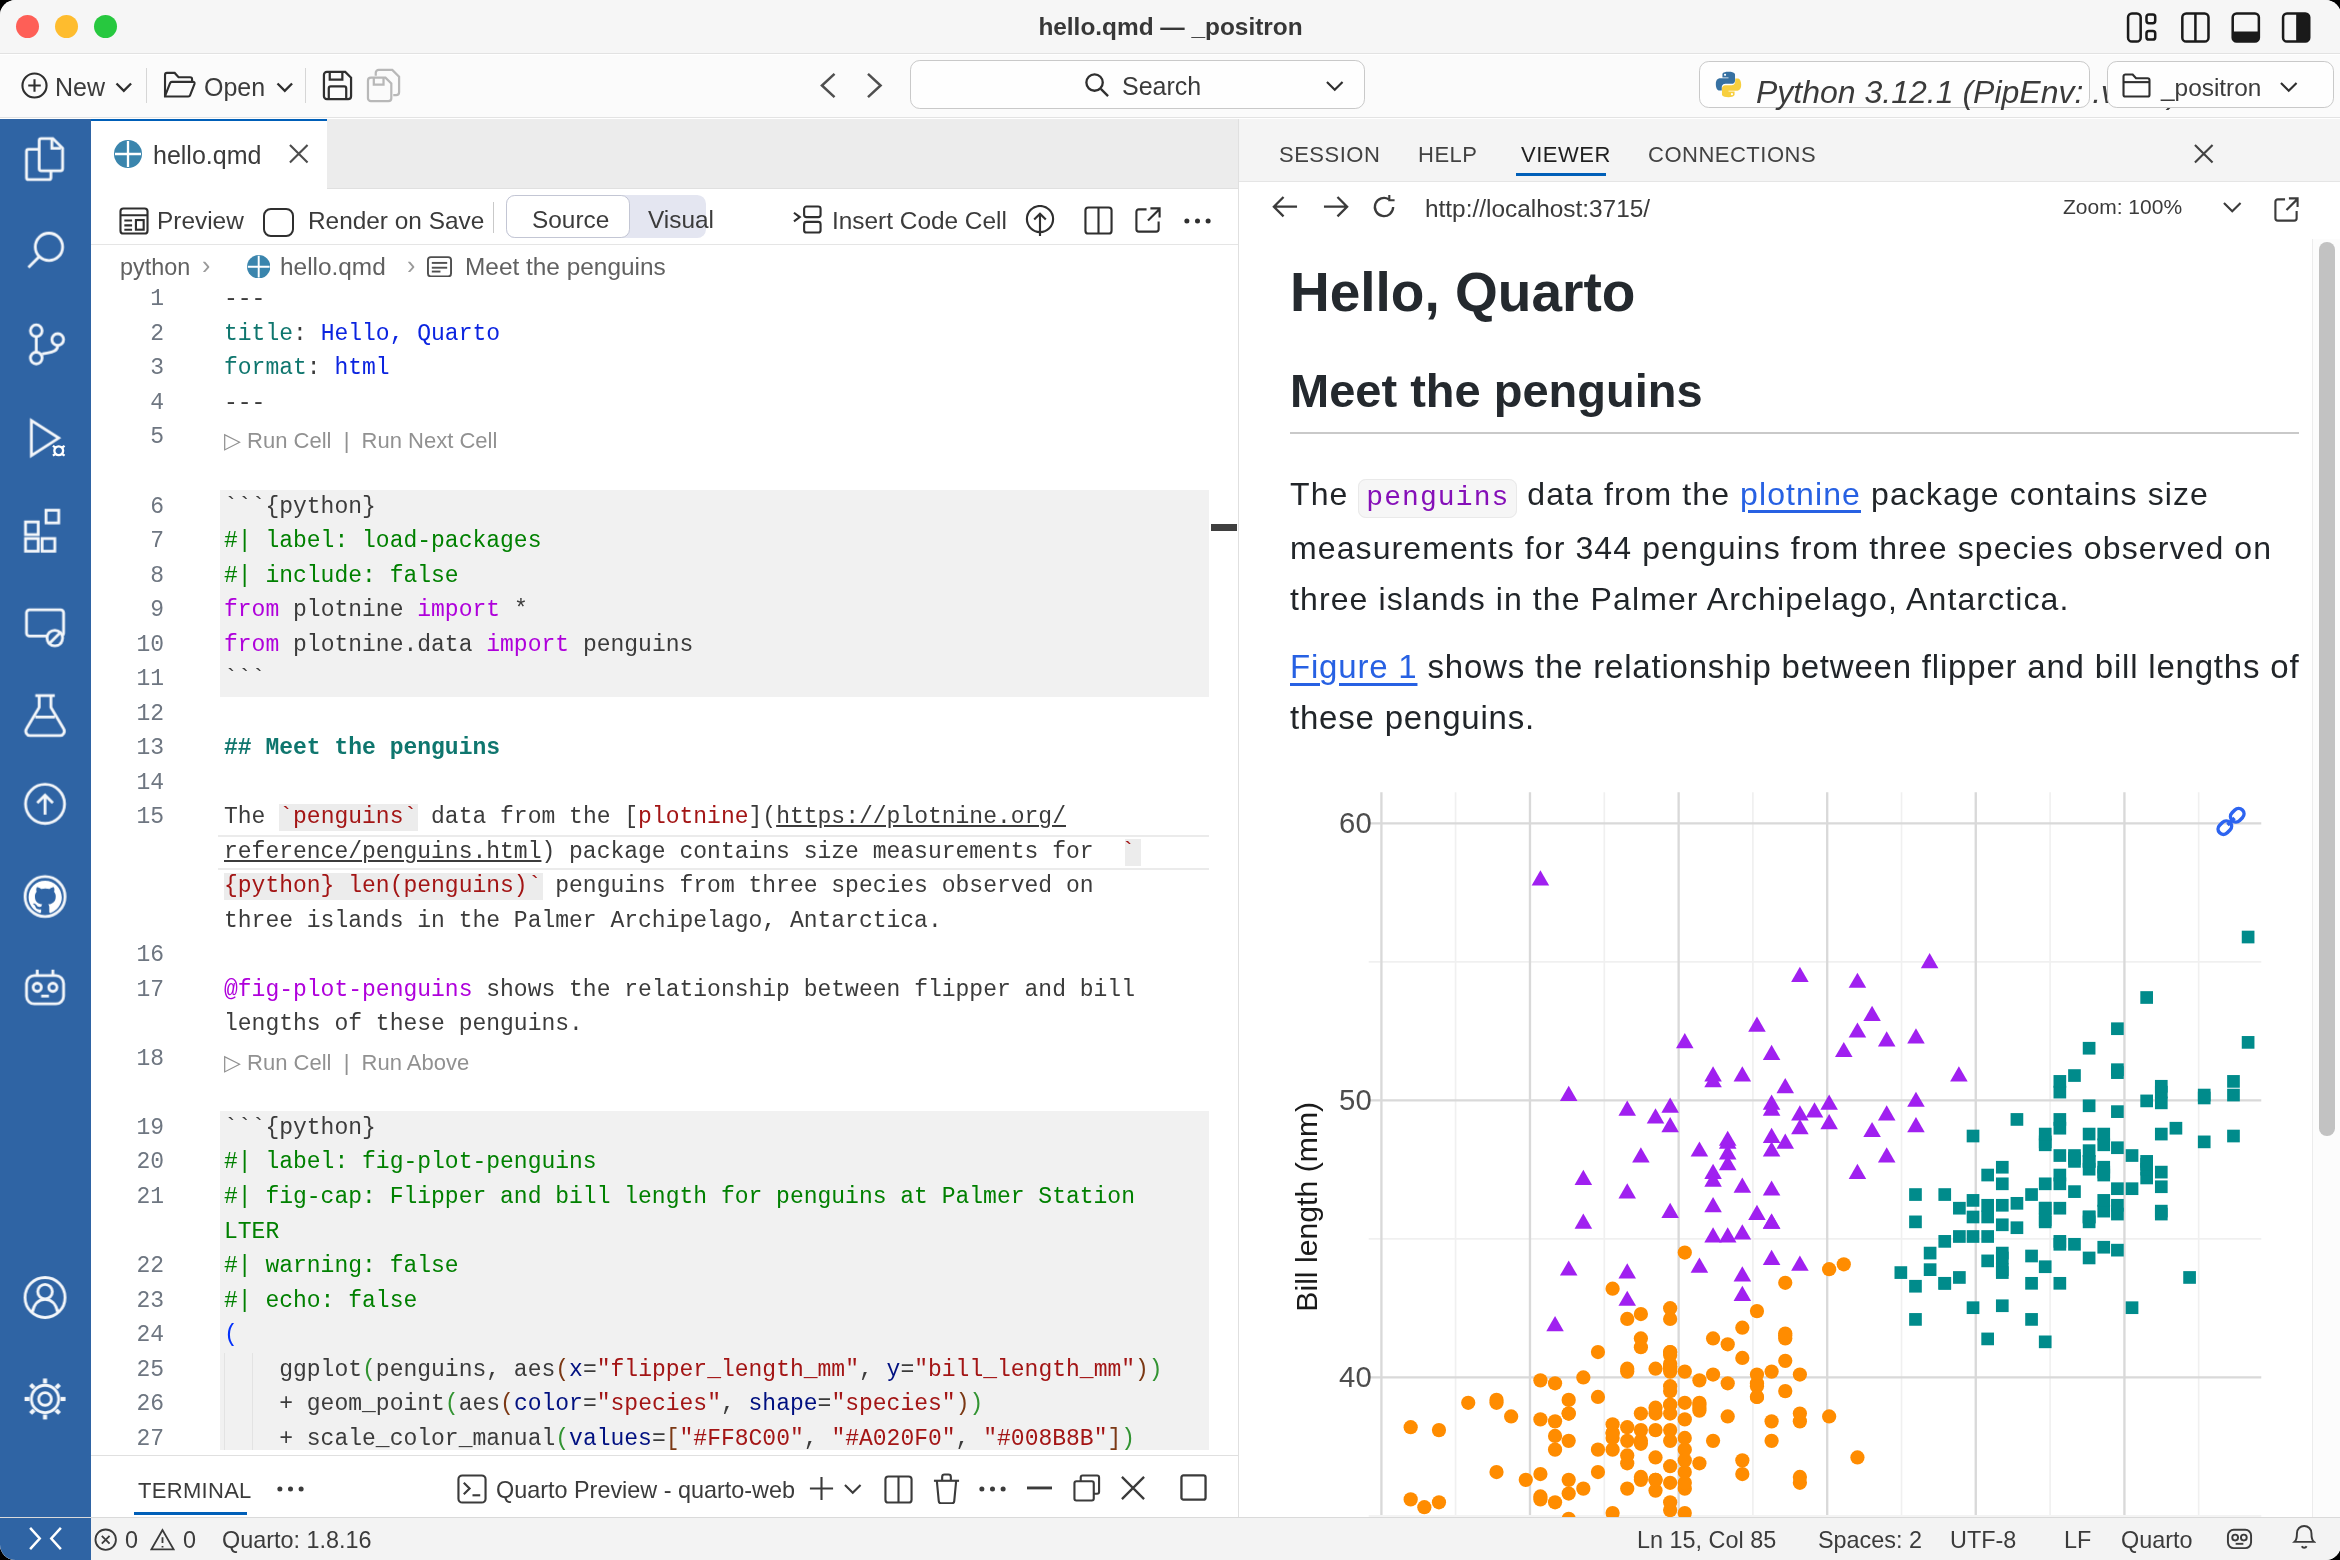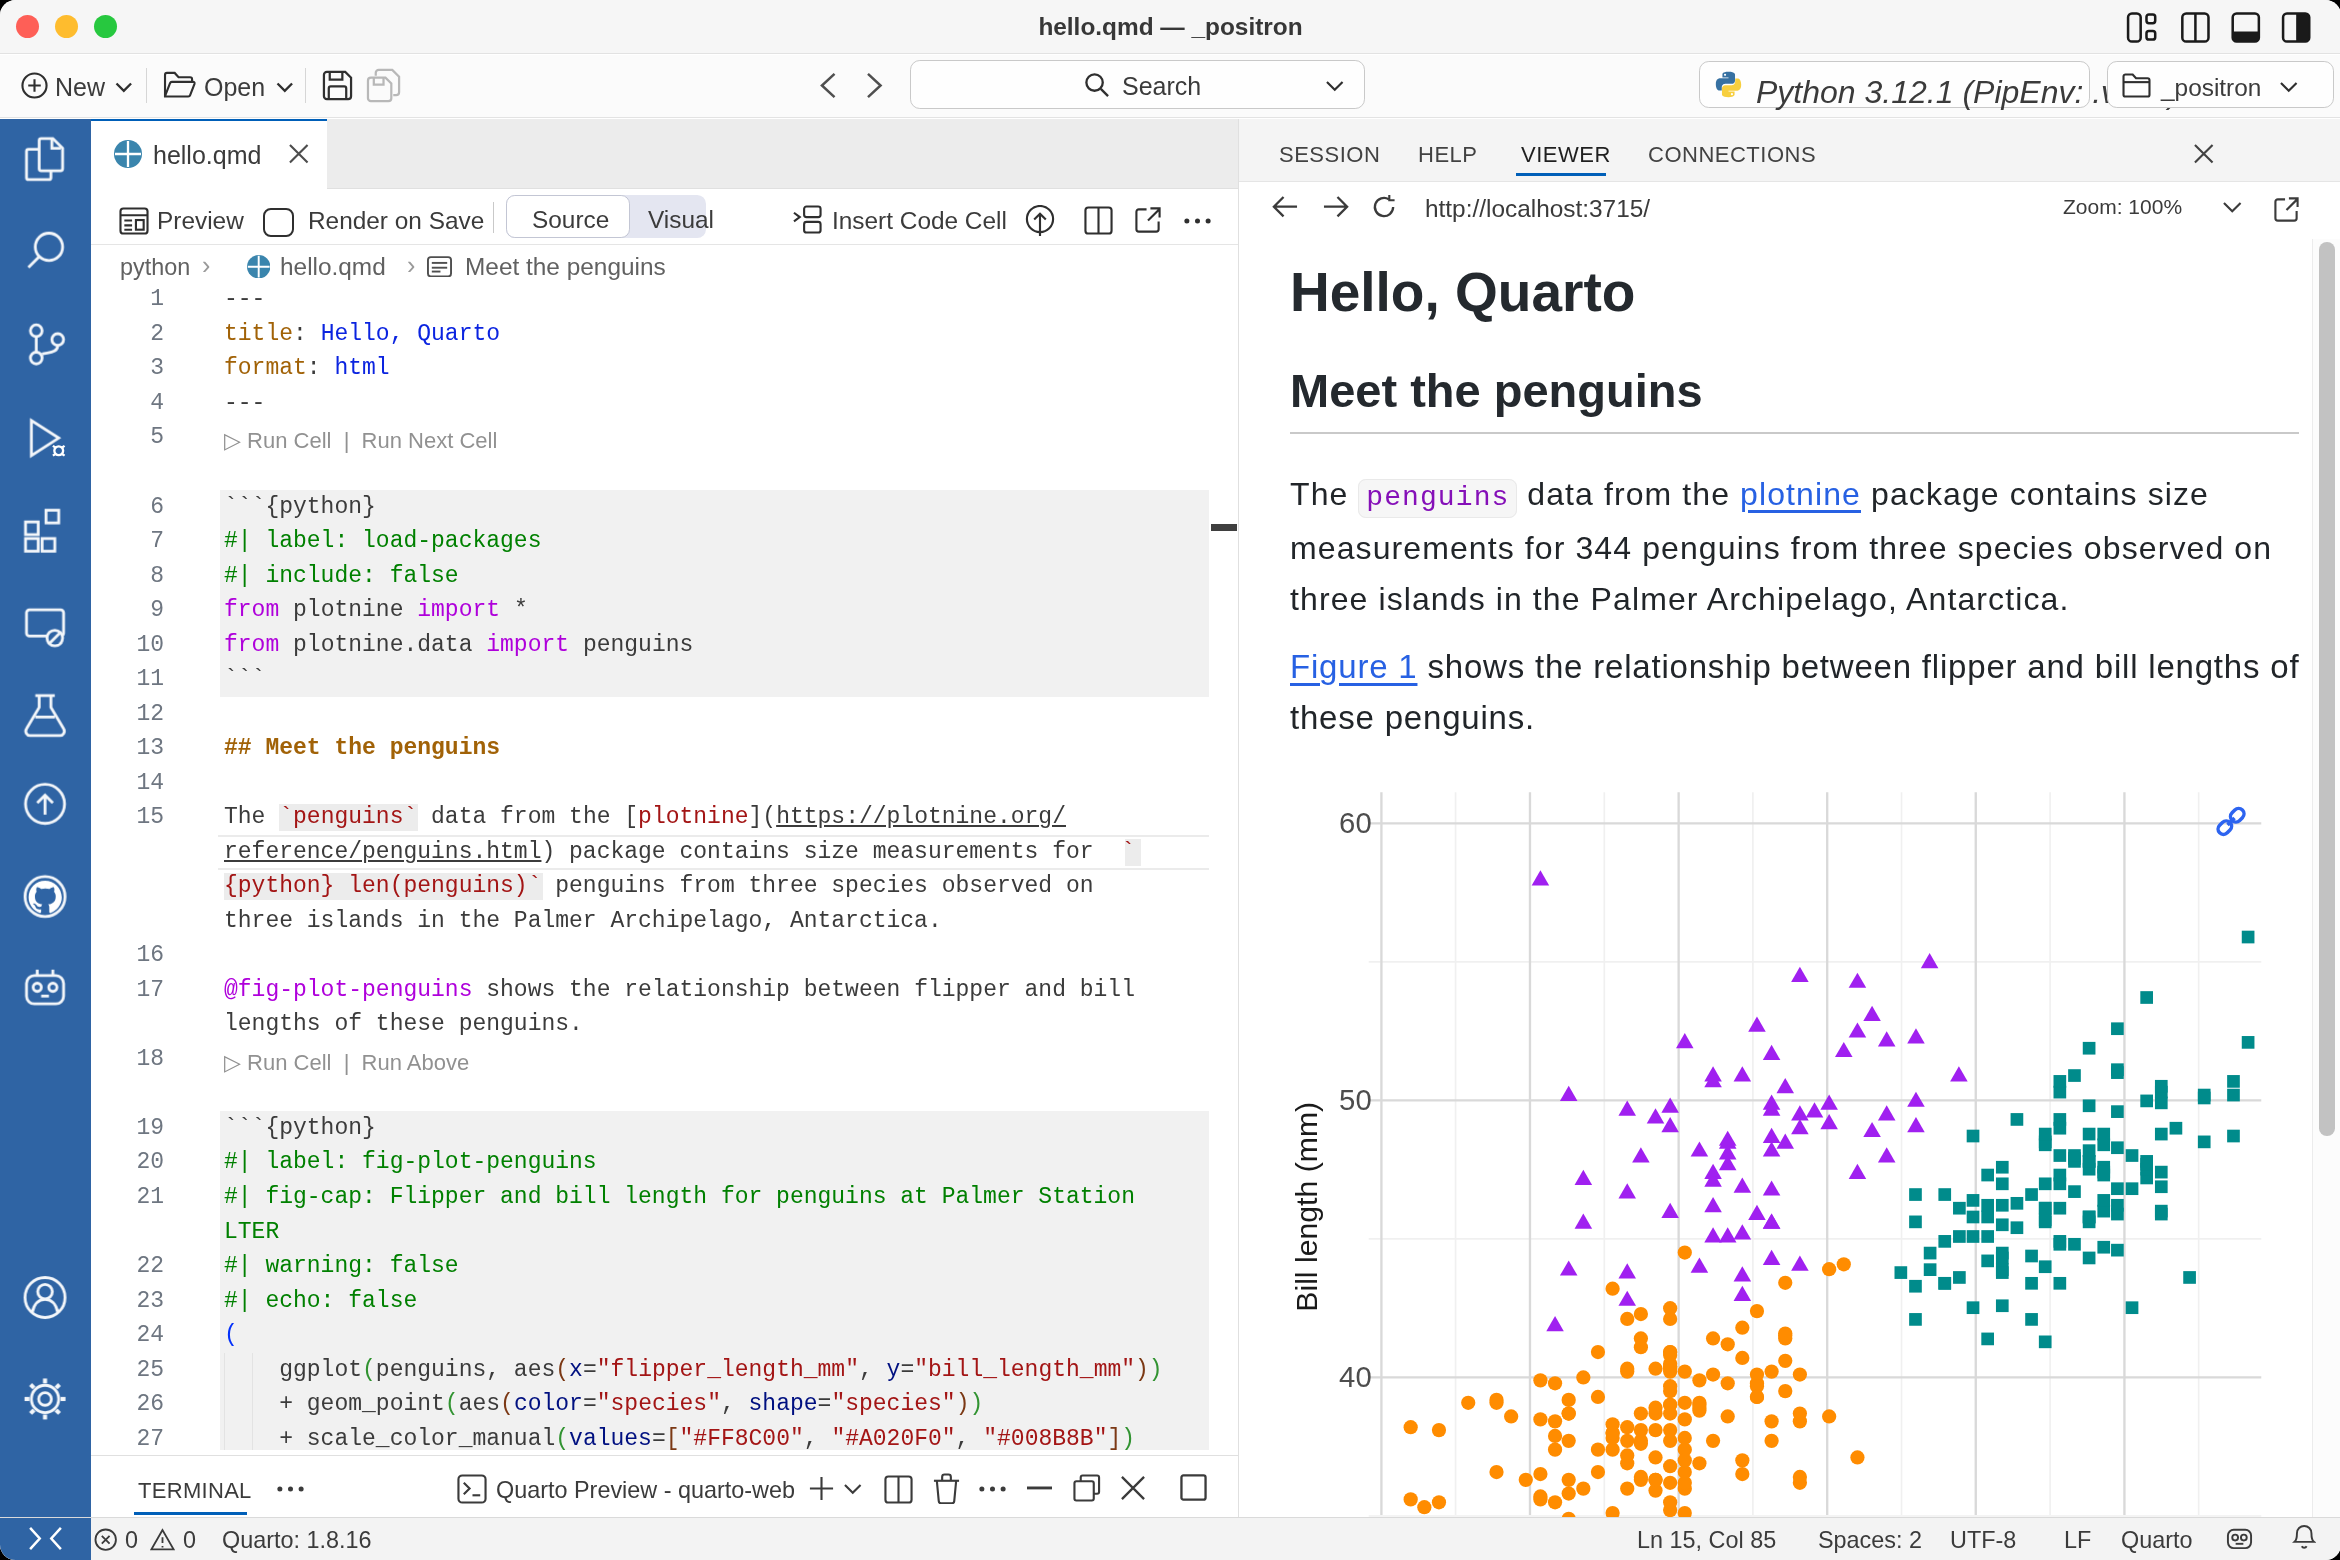--- a/index.html
+++ b/index.html
@@ -22,21 +22,21 @@
 
 #tabstrip { left:91px; top:119px; width:1147px; height:70px; background:#ececec; border-bottom:1px solid #e0e0e0;}
 #tab1 { left:91px; top:119px; width:236px; height:71px; background:#ffffff; border-top:2.9px solid #005fb8; }
 #edtoolbar { left:91px; top:189px; width:1147px; height:56px; background:#fff; border-bottom:1px solid #e5e5e5; }
 #breadcrumb { left:91px; top:245px; width:1147px; height:40px; background:#fff; color:#616161; font-size:23.4px; }
 #codearea { left:91px; top:285px; width:1147px; height:1165px; background:#fff; overflow:hidden; }
 .ln { position:absolute; width:73px; text-align:right; color:#6e7681; font-family:"Liberation Mono",monospace; font-size:23px; line-height:35px; }
 .cr { position:absolute; left:133px; white-space:pre; font-family:"Liberation Mono",monospace; font-size:23px; line-height:35px; color:#3b3b3b; }
 .cr span { white-space:pre; }
 .cellbg { position:absolute; left:129px; width:989px; background:#f1f1f1; }
-.mar { color:#a16207; } .blu { color:#0b24e0; } .grn { color:#008000; }
+.mar { color:#0f766e; } .blu { color:#0b24e0; } .grn { color:#008000; }
 .pur { color:#af00db; } .red { color:#a31515; } .nb { color:#001080; }
 .b1 { color:#0431fa; } .b2 { color:#319331; } .b3 { color:#7b3814; }
 .runcell { color:#919191; font-family:"Liberation Sans",sans-serif; font-size:22px; }
 #terminal { left:91px; top:1455px; width:1147px; height:62px; background:#fff; border-top:1px solid #e0e0e0; }
 .tic { color:#3b3b3b; }
 
 #panel { left:1239px; top:119px; width:1102px; height:1399px; background:#fff; }
 #panelhead { left:1239px; top:119px; width:1102px; height:63px; background:#f4f4f4; border-bottom:1px solid #e5e5e5; }
 .ptab { position:absolute; top:142px; font-size:22px; color:#424242; letter-spacing:0.5px;}
 #navrow { left:1239px; top:183px; width:1102px; height:56px; background:#fff; }

